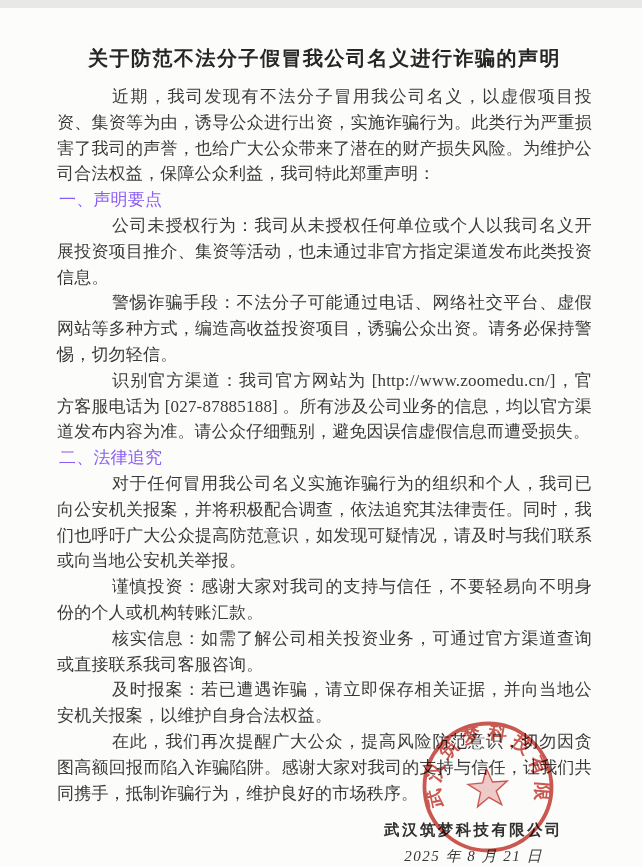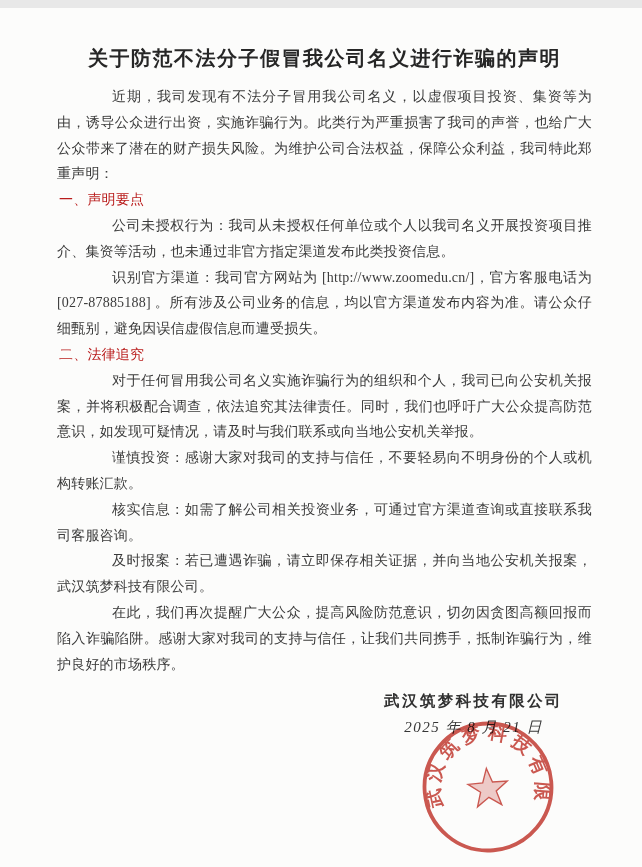--- a/index.html
+++ b/index.html
@@ -23,28 +23,28 @@
   .doc-title {
     text-align: center;
     font-size: 20px;
     font-weight: bold;
     color: #262626;
     letter-spacing: 1.5px;
     line-height: 28px;
     margin-bottom: 12px;
   }
   .body-text p {
-    font-size: 14px;
+    font-size: 17px;
     line-height: 25.8px;
     text-align: justify;
     letter-spacing: 0.2px;
     color: #3a3a3a;
   }
   .body-text p.para { text-indent: 55px; }
-  .body-text p.heading { text-indent: 2px; color: #b91c1c; }
+  .body-text p.heading { text-indent: 2px; color: #8b5cf6; }
   .signature { margin-top: 10px; }
   .sig-company {
     text-align: right;
     padding-right: 29px;
     font-size: 15.4px;
     font-weight: bold;
     letter-spacing: 2.5px;
     line-height: 27px;
     color: #303030;
   }
@@ -79,26 +79,27 @@
 <div class="page">
 
   <div class="content">
 
     <div class="doc-title">关于防范不法分子假冒我公司名义进行诈骗的声明</div>
 
     <div class="body-text">
       <p class="para">近期，我司发现有不法分子冒用我公司名义，以虚假项目投资、集资等为由，诱导公众进行出资，实施诈骗行为。此类行为严重损害了我司的声誉，也给广大公众带来了潜在的财产损失风险。为维护公司合法权益，保障公众利益，我司特此郑重声明：</p>
       <p class="heading">一、声明要点</p>
       <p class="para">公司未授权行为：我司从未授权任何单位或个人以我司名义开展投资项目推介、集资等活动，也未通过非官方指定渠道发布此类投资信息。</p>
+      <p class="para">警惕诈骗手段：不法分子可能通过电话、网络社交平台、虚假网站等多种方式，编造高收益投资项目，诱骗公众出资。请务必保持警惕，切勿轻信。</p>
       <p class="para">识别官方渠道：我司官方网站为 [http://www.zoomedu.cn/]，官方客服电话为 [027-87885188] 。所有涉及公司业务的信息，均以官方渠道发布内容为准。请公众仔细甄别，避免因误信虚假信息而遭受损失。</p>
       <p class="heading">二、法律追究</p>
       <p class="para">对于任何冒用我公司名义实施诈骗行为的组织和个人，我司已向公安机关报案，并将积极配合调查，依法追究其法律责任。同时，我们也呼吁广大公众提高防范意识，如发现可疑情况，请及时与我们联系或向当地公安机关举报。</p>
       <p class="para">谨慎投资：感谢大家对我司的支持与信任，不要轻易向不明身份的个人或机构转账汇款。</p>
       <p class="para">核实信息：如需了解公司相关投资业务，可通过官方渠道查询或直接联系我司客服咨询。</p>
-      <p class="para">及时报案：若已遭遇诈骗，请立即保存相关证据，并向当地公安机关报案，武汉筑梦科技有限公司。</p>
+      <p class="para">及时报案：若已遭遇诈骗，请立即保存相关证据，并向当地公安机关报案，以维护自身合法权益。</p>
       <p class="para">在此，我们再次提醒广大公众，提高风险防范意识，切勿因贪图高额回报而陷入诈骗陷阱。感谢大家对我司的支持与信任，让我们共同携手，抵制诈骗行为，维护良好的市场秩序。</p>
     </div>
 
     <div class="signature">
       <div class="sig-company">武汉筑梦科技有限公司</div>
       <div class="sig-date">2025 年 8 月 21 日</div>
     </div>
 
   </div>
 

